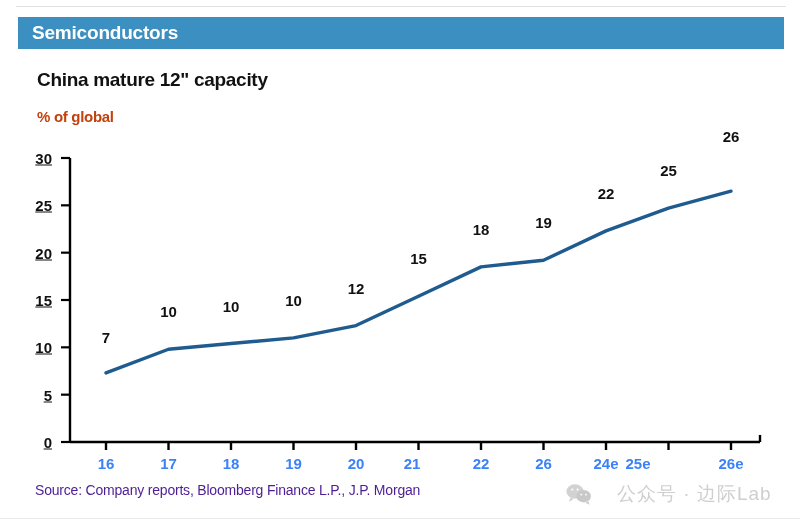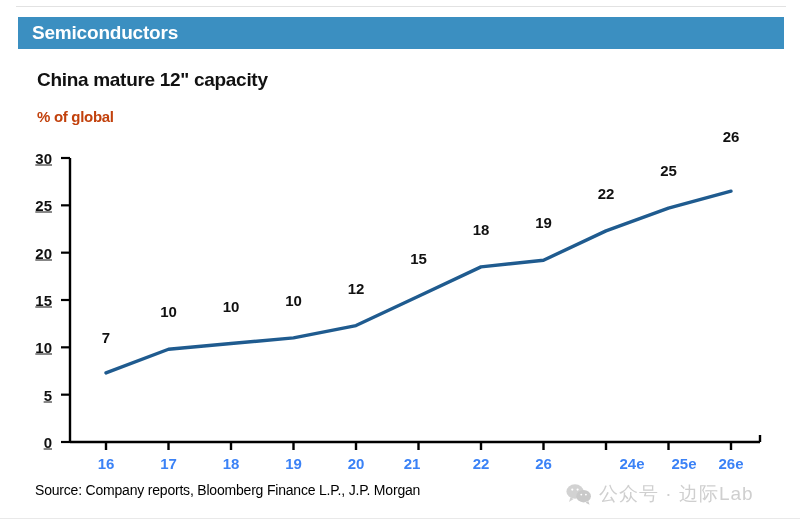--- a/index.html
+++ b/index.html
@@ -118,32 +118,32 @@
     font-size: 15px;
     font-weight: bold;
     color: #111111;
   }
   
   .source-line {
     position: absolute;
     left: 35px;
     top: 482px;
     font-size: 14px;
-    color: #000000;
+    color: #4c1d95;
     letter-spacing: -0.2px;
     white-space: nowrap;
   }
   
   .watermark {
     position: absolute;
     left: 566px;
     top: 481px;
     display: flex;
     align-items: center;
-    gap: 7px;
+    gap: 25px;
     opacity: 1;
   }
   .watermark-text {
     font-size: 19px;
     color: #cfcfcf;
     white-space: nowrap;
     letter-spacing: 1px;
   }
   .wechat-icon {
     display: block;
@@ -204,22 +204,22 @@
       </div>
     <div id="xtick-host">
         <div class="xtick-label" style="left: 78px;">16</div>
         <div class="xtick-label" style="left: 140.5px; text-align: center;">17</div>
         <div class="xtick-label" style="left: 203px;">18</div>
         <div class="xtick-label" style="left: 265.5px;">19</div>
         <div class="xtick-label" style="left: 328px;">20</div>
         <div class="xtick-label" style="left: 384px;">21</div>
         <div class="xtick-label" style="left: 453px;">22</div>
         <div class="xtick-label" style="left: 515.5px;">26</div>
-        <div class="xtick-label" style="left: 604px; text-align: center;">24e</div>
-        <div class="xtick-label" style="left: 656px;">25e</div>
+        <div class="xtick-label" style="left: 578px; text-align: center;">24e</div>
+        <div class="xtick-label" style="left: 610px;">25e</div>
         <div class="xtick-label" style="left: 703px;">26e</div>
       </div>
     <div id="plabel-host">
         <div class="point-label" style="left: 84px; top: 328.893px;">7</div>
         <div class="point-label" style="left: 146.5px; top: 303.227px;">10</div>
         <div class="point-label" style="left: 209px; top: 297.547px;">10</div>
         <div class="point-label" style="left: 271.5px; top: 291.867px;">10</div>
         <div class="point-label" style="left: 334px; top: 279.56px;">12</div>
         <div class="point-label" style="left: 396.5px; top: 250.213px;">15</div>
         <div class="point-label" style="left: 459px; top: 220.867px;">18</div>

